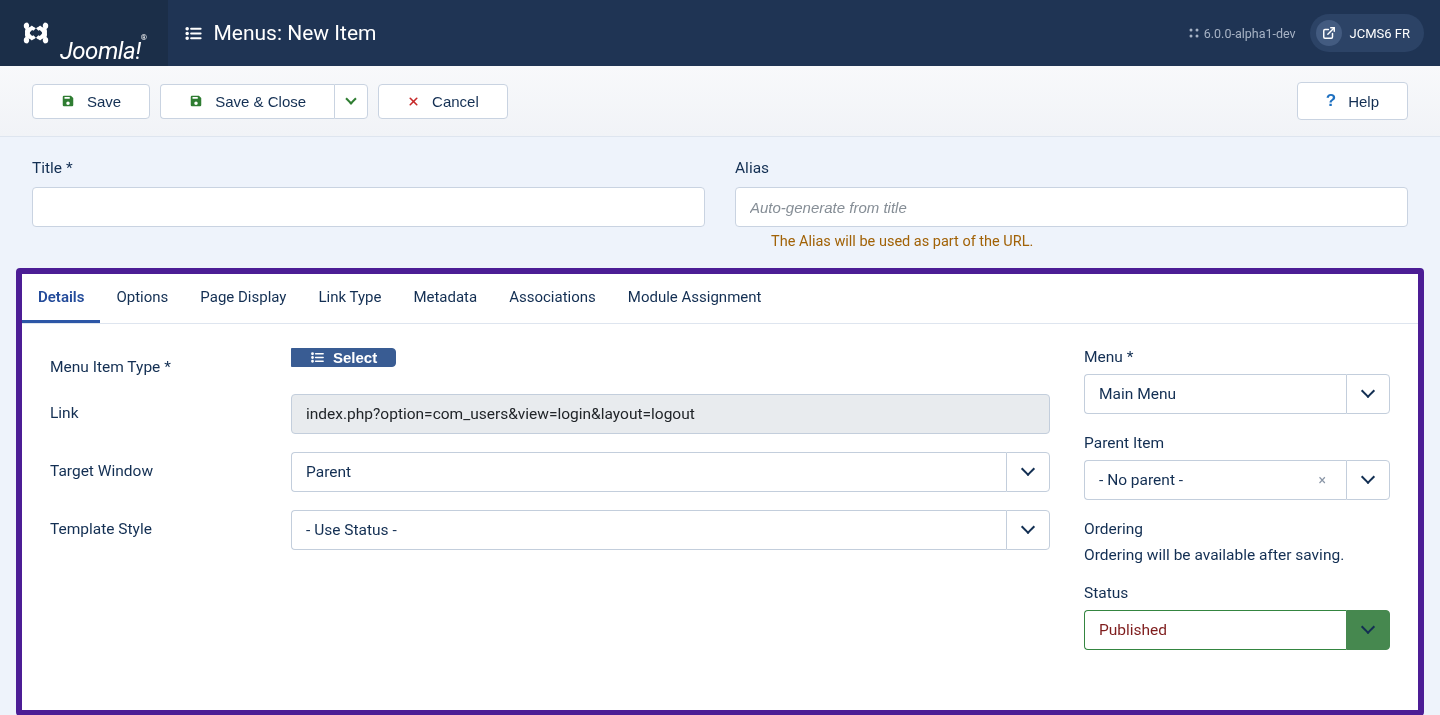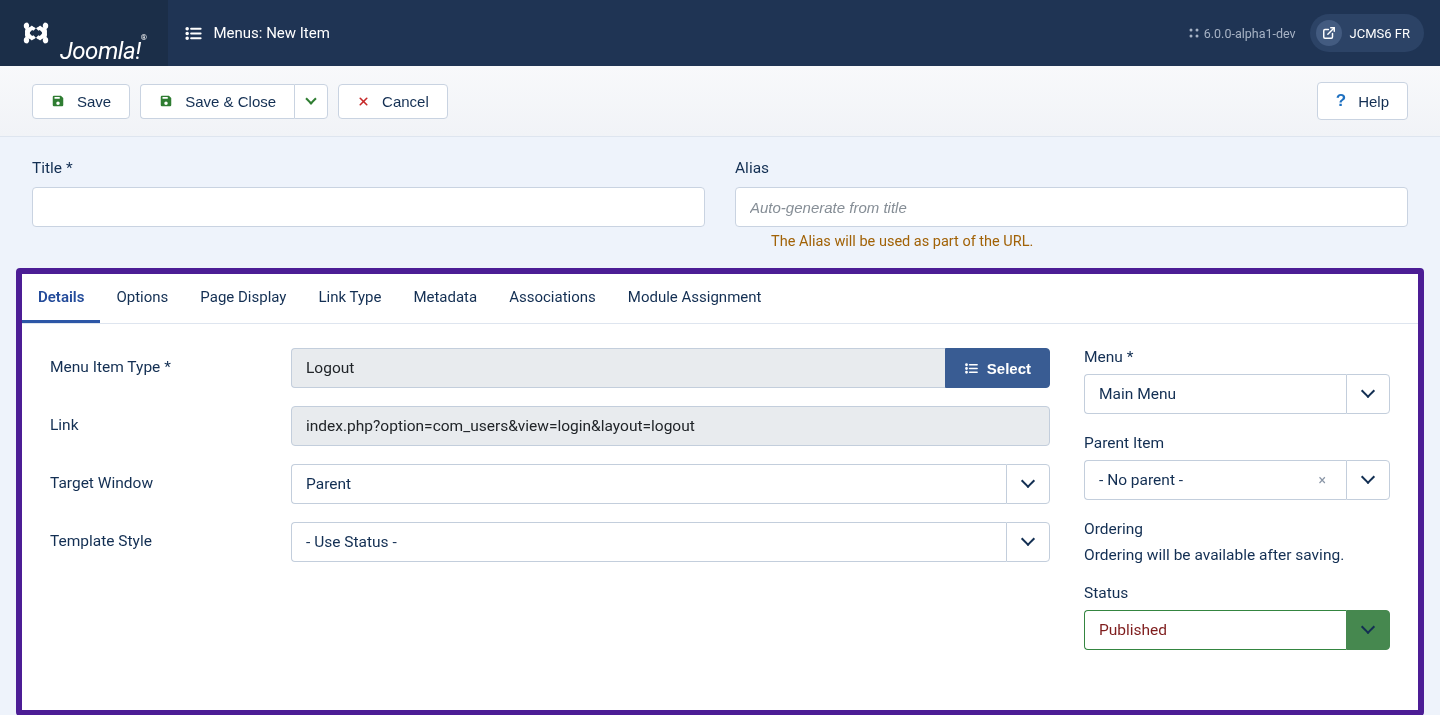--- a/index.html
+++ b/index.html
@@ -26,21 +26,21 @@
       background: #1f3454;
       flex: 1;
       height: 66px;
       display: flex;
       align-items: center;
       padding: 0 16px;
       justify-content: space-between;
     }
     .page-title {
       color: #fff;
-      font-size: 15px;
+      font-size: 21px;
       display: flex;
       align-items: center;
       gap: 10px;
     }
     .page-title-bar .right {
       display: flex;
       align-items: center;
       gap: 14px;
     }
     .version-text { color: #a7b3c5; font-size: 12.5px; display: flex; align-items: center; gap: 4px; }
@@ -73,21 +73,21 @@
       display: flex;
       align-items: center;
       justify-content: space-between;
     }
     .toolbar-left, .toolbar-right { display: flex; gap: 10px; align-items: center; }
     .btn-group { display: flex; }
     .btn {
       background: #fff;
       border: 1px solid #c9d3e1;
       border-radius: 4px;
-      padding: 8px 18px;
+      padding: 8px 28px;
       font-size: 15px;
       color: #132f53;
       display: inline-flex;
       align-items: center;
       gap: 12px;
       cursor: pointer;
     }
     .btn-group .btn { border-radius: 0; }
     .btn-group .btn:first-child { border-radius: 4px 0 0 4px; border-right: 0; }
     .btn-group .btn:last-child { border-radius: 0 4px 4px 0; }
@@ -335,21 +335,20 @@
       <div class="tab">Module Assignment</div>
     </div>
 
     <div class="tab-content">
       <div class="left-col">
 
         <div class="form-row">
           <div class="form-label"><span>Menu Item Type</span> <span class="req-star">*</span></div>
           <div class="form-control">
             <div class="input-with-btn">
-              <div class="readonly-input">Logout</div>
               <button class="select-btn">
                 <span>
                     <svg width="15" height="15" viewBox="0 0 24 24" fill="none" stroke="currentColor" stroke-width="2.5" stroke-linecap="round">
                       <line x1="9" y1="6" x2="21" y2="6"></line>
                       <line x1="9" y1="12" x2="21" y2="12"></line>
                       <line x1="9" y1="18" x2="21" y2="18"></line>
                       <circle cx="4" cy="6" r="1" fill="currentColor"></circle>
                       <circle cx="4" cy="12" r="1" fill="currentColor"></circle>
                       <circle cx="4" cy="18" r="1" fill="currentColor"></circle>
                     </svg>

